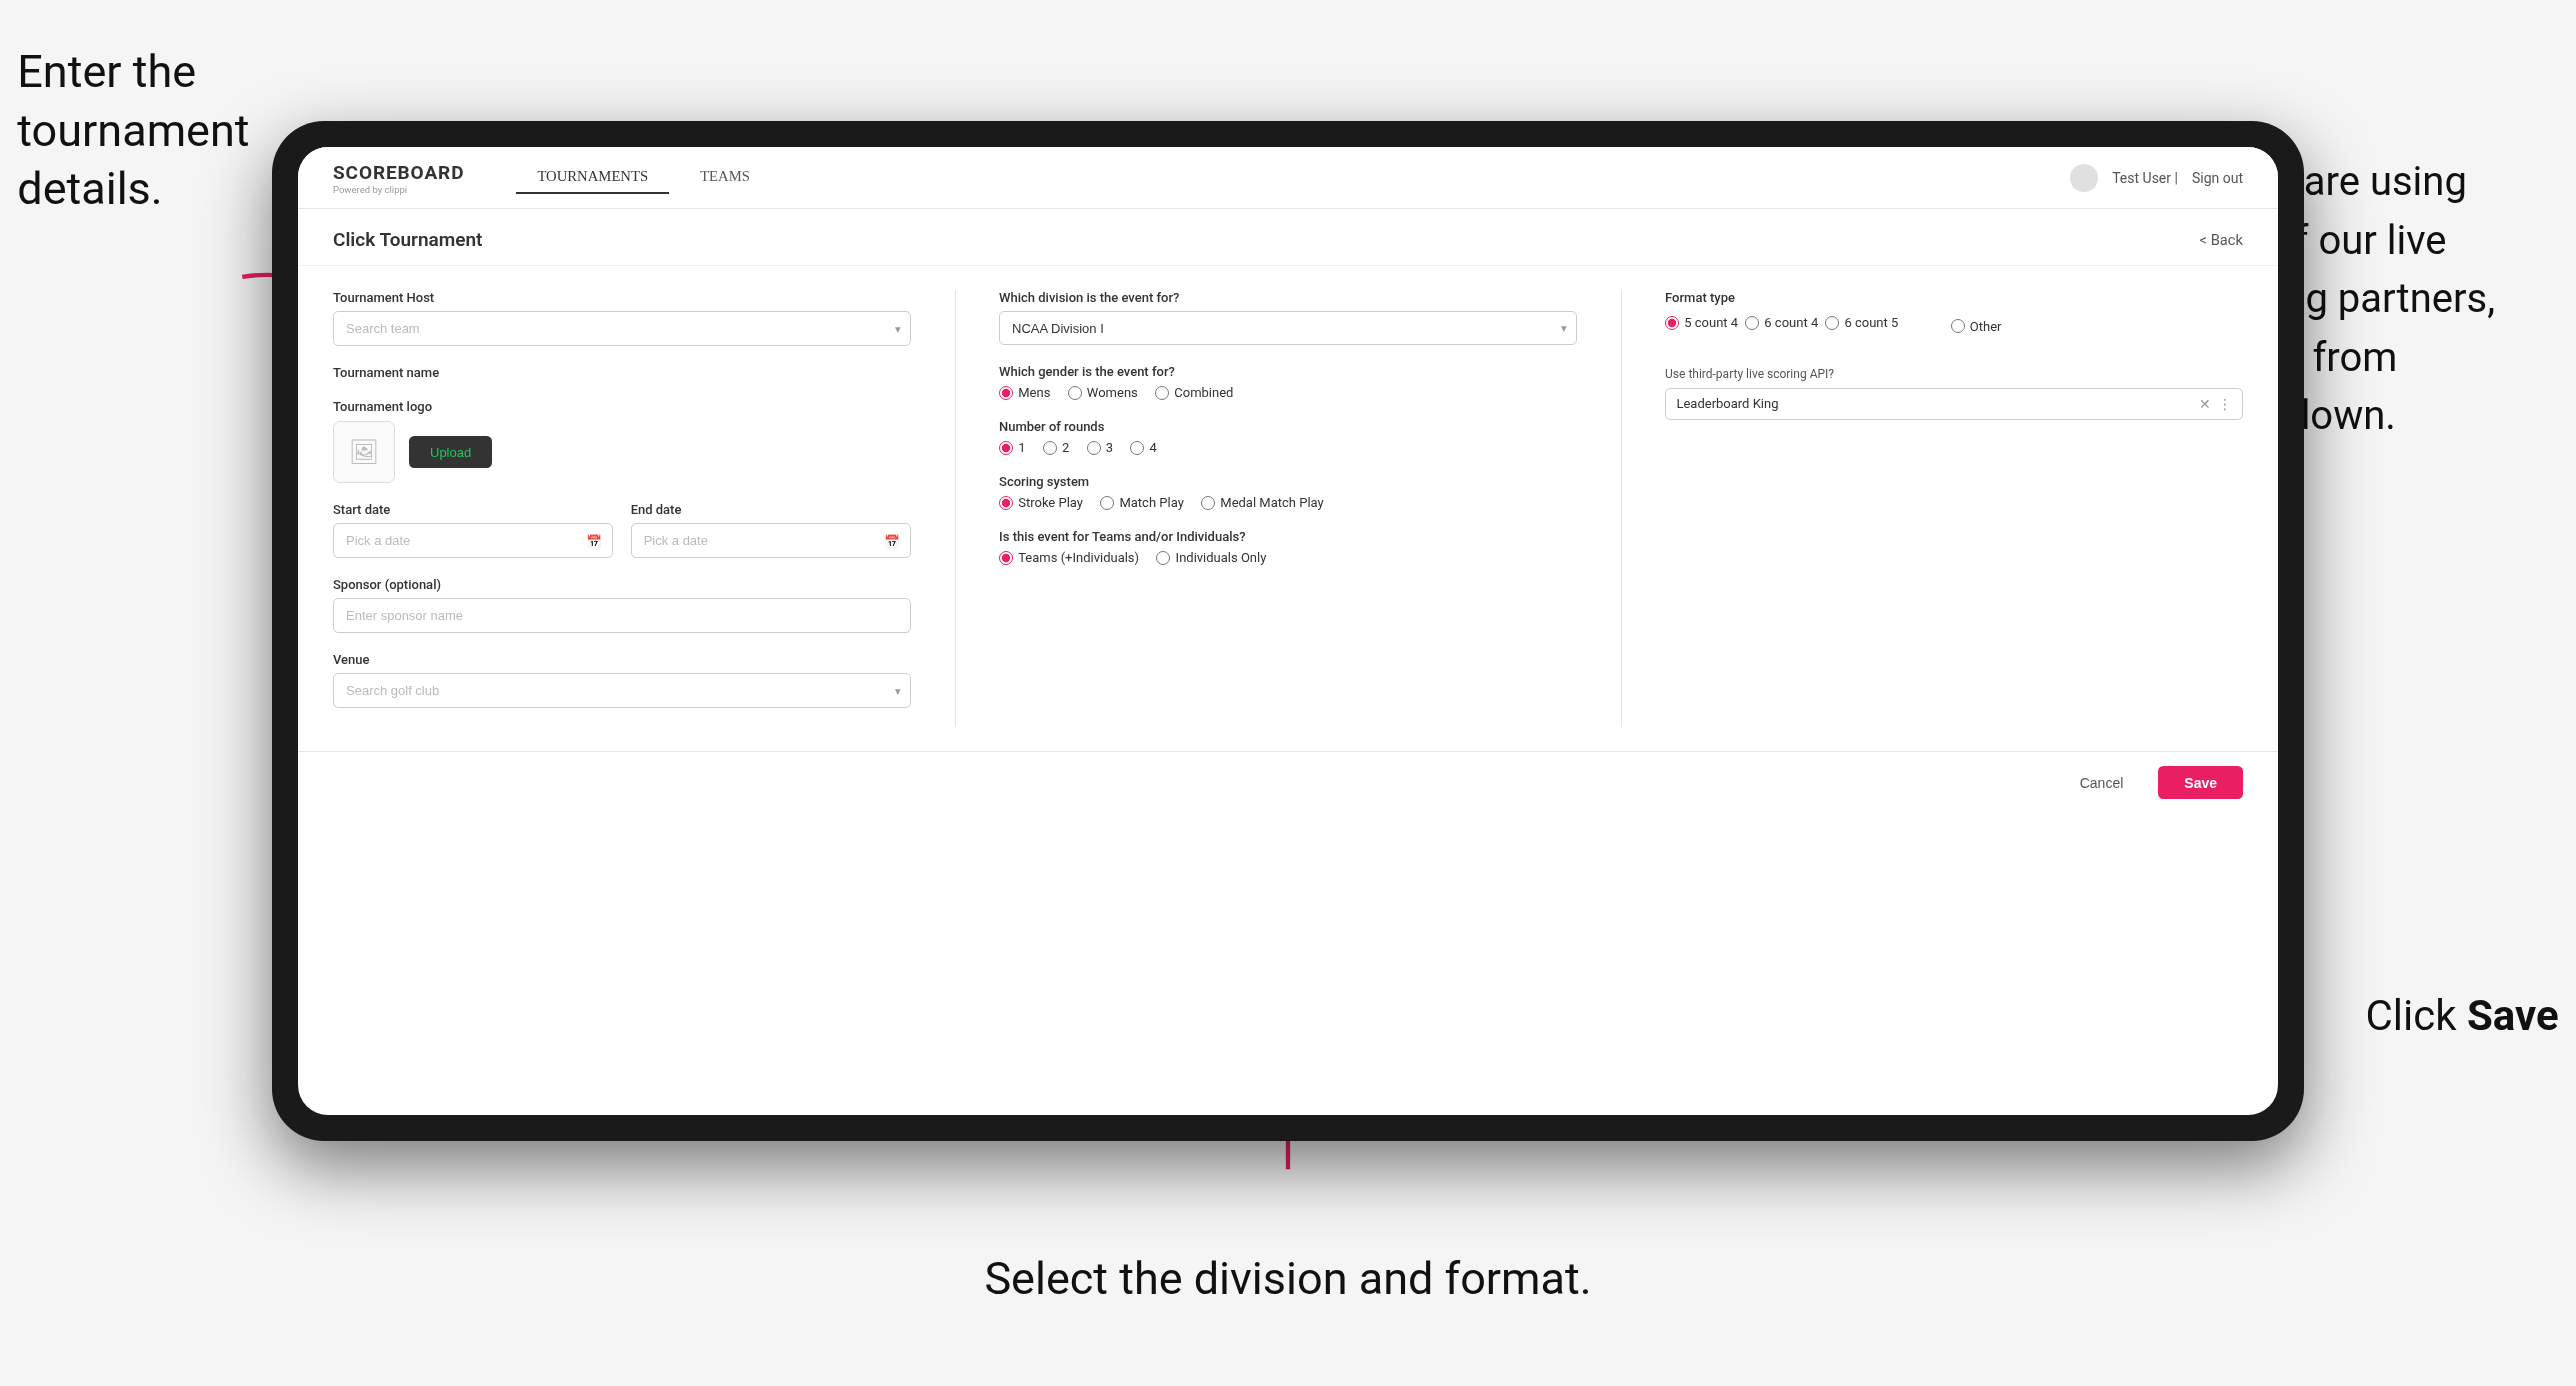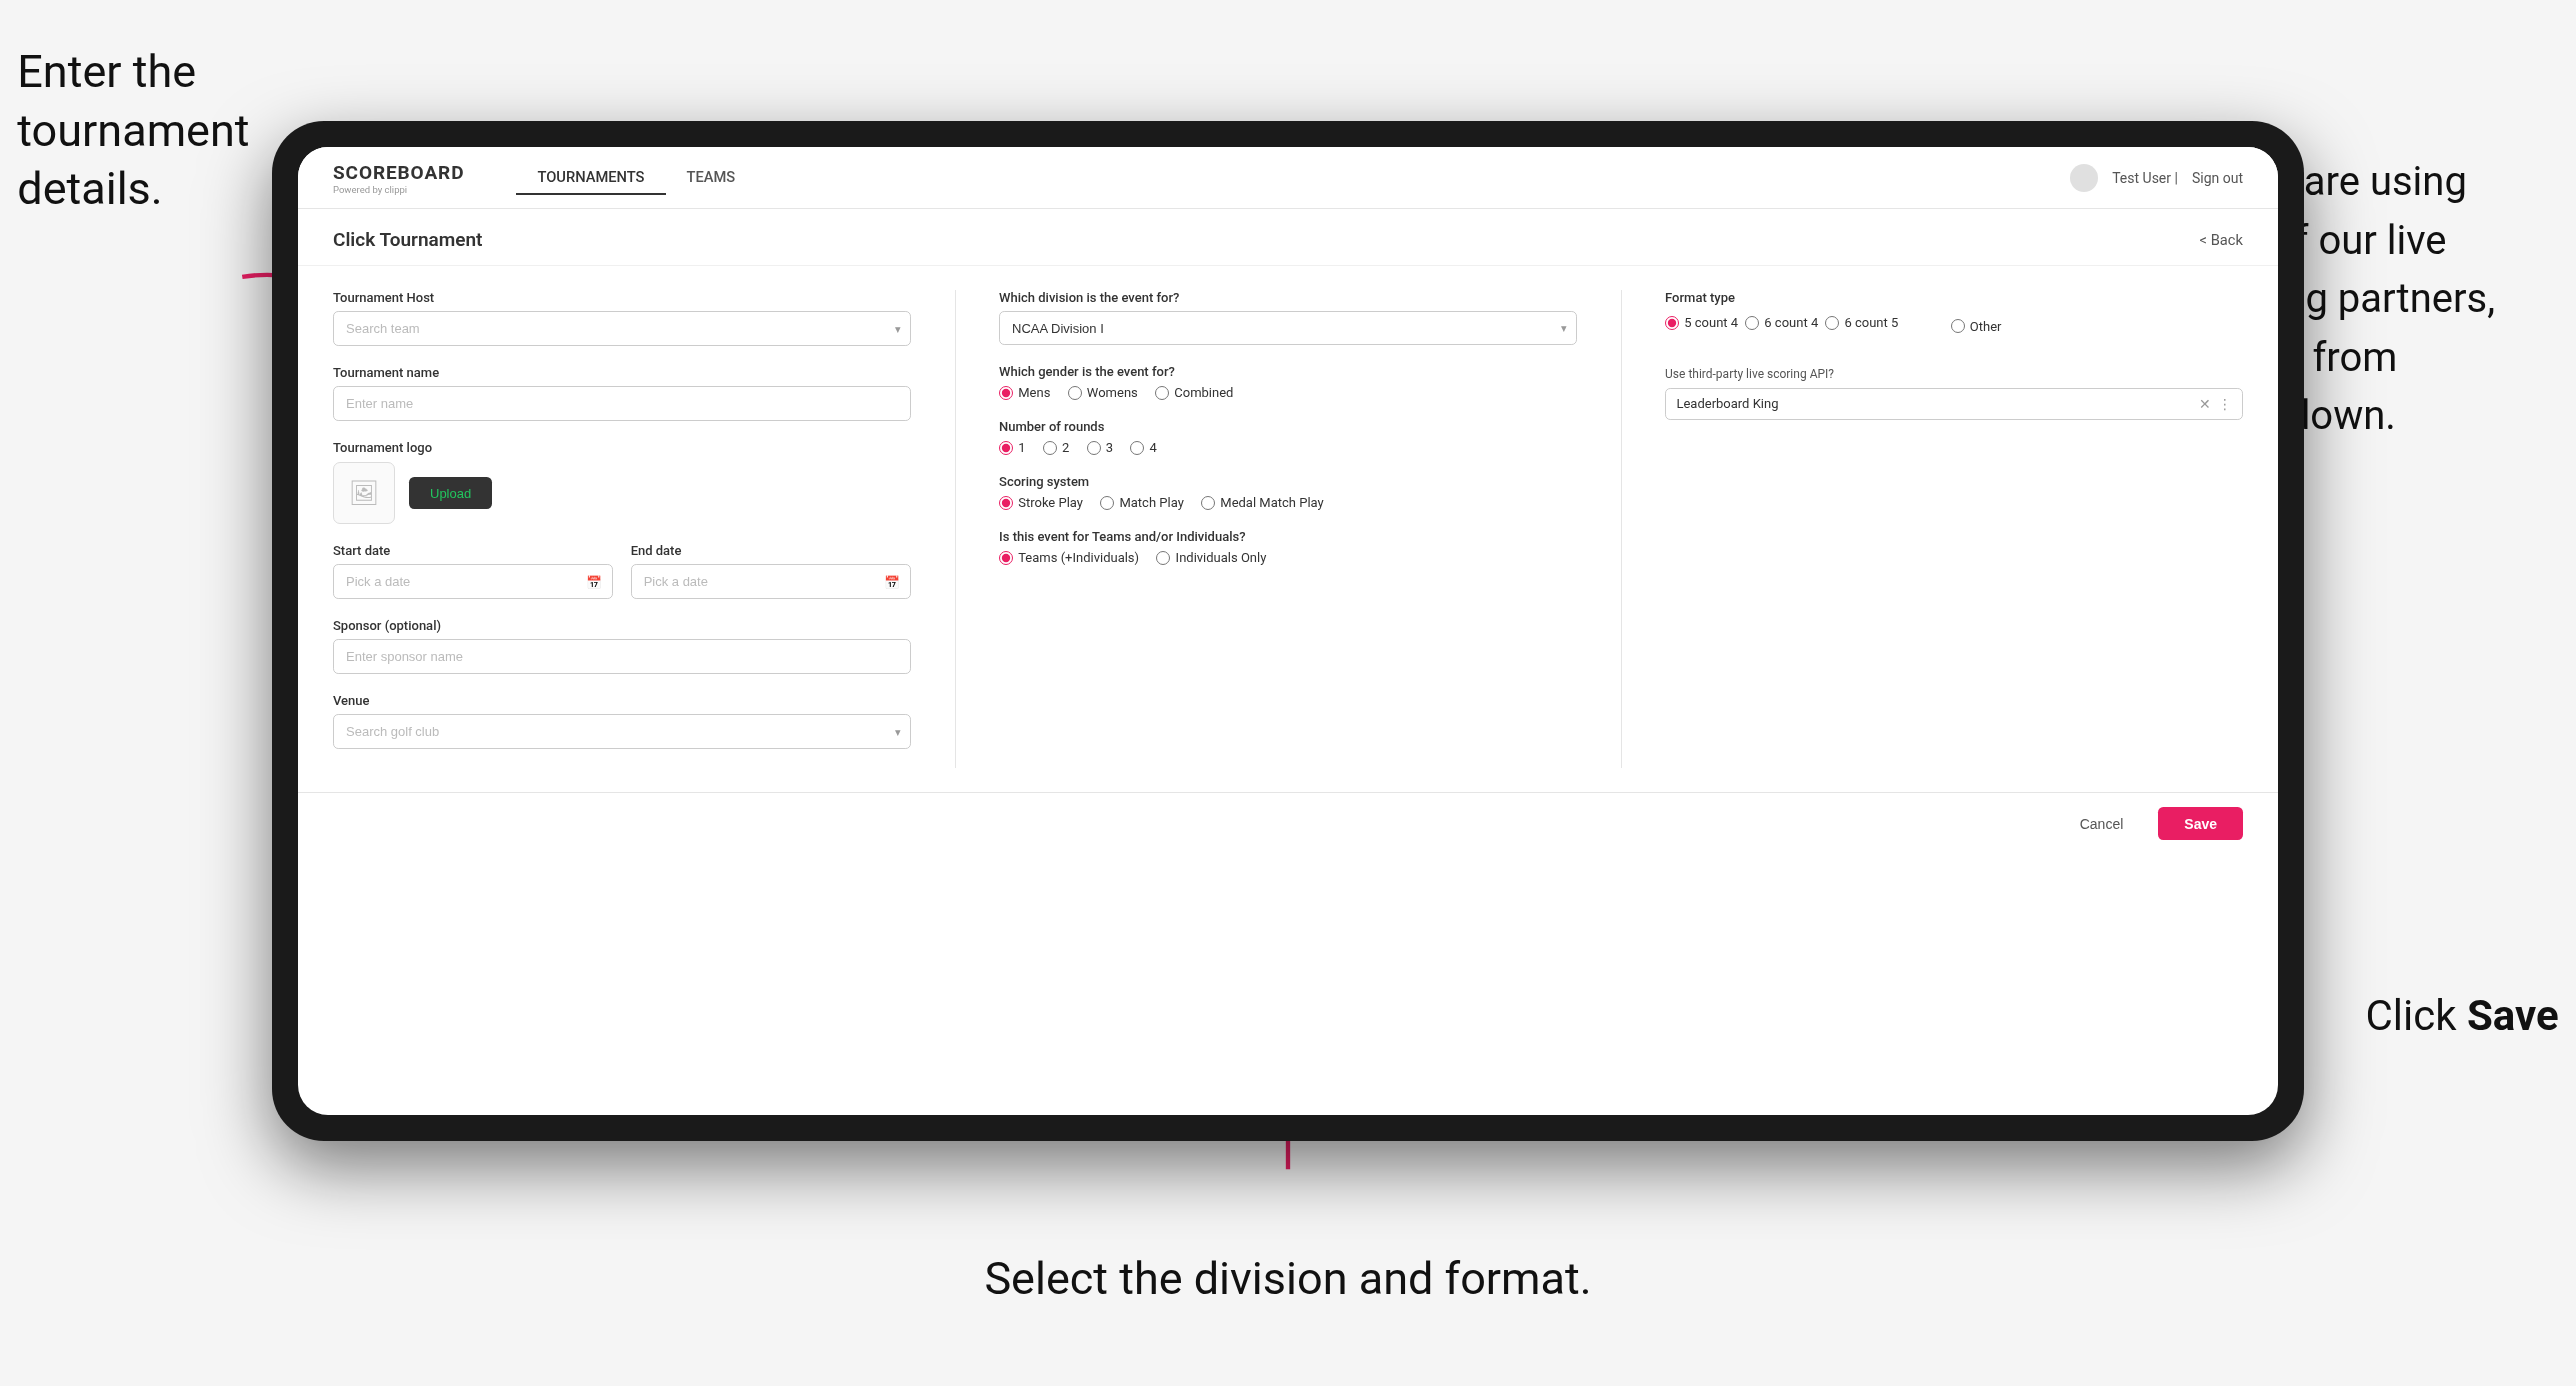--- a/index.html
+++ b/index.html
@@ -91,21 +91,22 @@
       letter-spacing: 0.9px;
     }
 
     .brand-sub {
       font-size: 9.5px;
       color: #999;
     }
 
     .nav-tabs {
       display: flex;
-      gap: 0;
+      gap: 10px;
+      font-family: Liberation Serif, serif;
     }
 
     .nav-tab {
       padding: 7px 21px;
       font-size: 14.7px;
       font-weight: 500;
       color: #555;
       cursor: pointer;
       border-bottom: 2.6px solid transparent;
       text-decoration: none;
@@ -486,21 +487,20 @@
         <div class="form-group">
           <label class="form-label">Tournament Host</label>
           <div class="select-wrapper">
             <input class="form-input" type="text" placeholder="Search team" style="">
             <span class="select-arrow">▾</span>
           </div>
         </div>
 
         <div class="form-group">
           <label class="form-label">Tournament name</label>
-          <input class="form-input" type="text" placeholder="Enter name" style="">
         </div>
 
         <div class="form-group">
           <label class="form-label">Tournament logo</label>
           <div class="logo-upload-area">
             <div class="logo-placeholder">
               <span class="logo-placeholder-icon">🖼</span>
             </div>
             <button class="upload-btn">Upload</button>
           </div>

